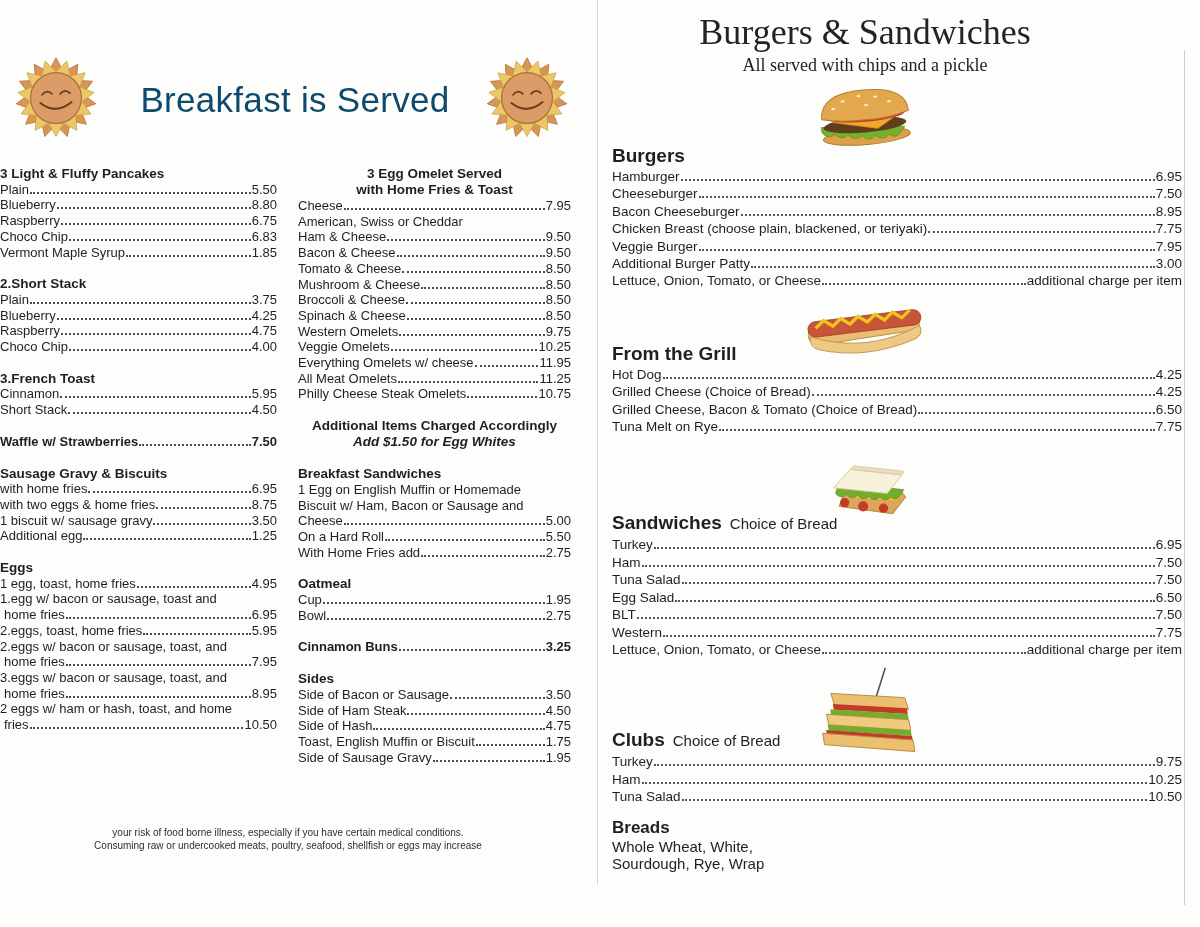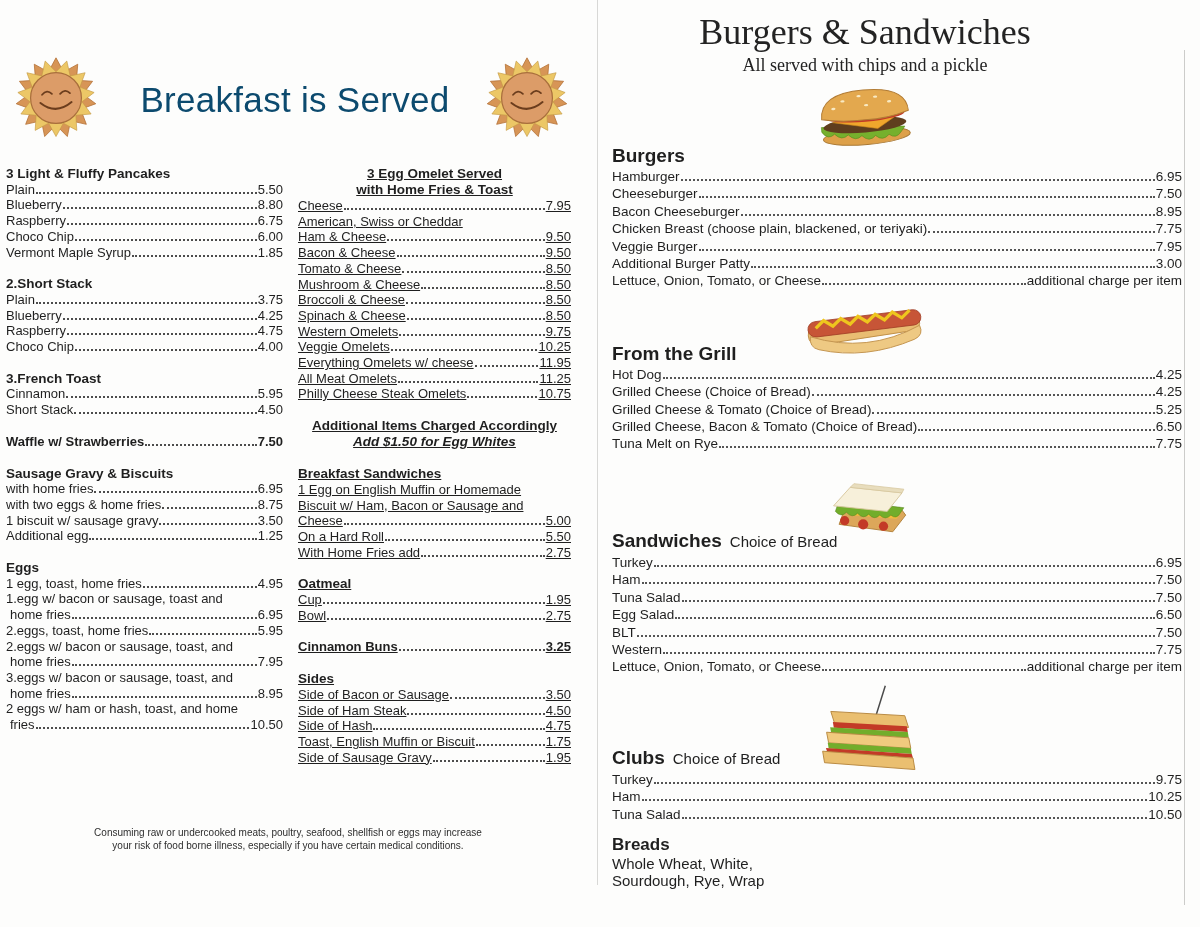--- a/index.html
+++ b/index.html
@@ -11,22 +11,22 @@
   .edge-line { position:absolute; left:1184px; top:50px; width:1px; height:855px; background:#ccccca; }
 
   
   .sun { position:absolute; width:82px; height:82px; }
   .sun-l { left:15px; top:57px; }
   .sun-r { left:486px; top:57px; }
   .lp-title { position:absolute; left:105px; top:80px; width:380px; text-align:center;
               font-size:35px; color:#0c4a6e; letter-spacing:.3px; }
 
   .col { position:absolute; top:166px; font-size:13px; line-height:15.7px; }
-  .col1 { left:6px;  width:277px; }
-  .col2 { left:298px; width:273px;text-decoration:underline; }
+  .col1 { left:0;  width:277px; }
+  .col2 { left:298px; width:273px; }
 
   .sec { margin-bottom:16px; }
   .h-left { font-weight:bold; font-size:13.5px; }
   .hc-line, .cline { text-align:center; font-weight:bold; font-size:13.5px; line-height:16px; }
   .cline.bold-italic { font-style:italic; }
 
   .row { display:flex; align-items:baseline; }
   .row .nm { white-space:nowrap; }
   .row .dots { flex:1; border-bottom:2px dotted #4c4c4c; margin:0 1px 3px 1px; min-width:8px; }
   .row .pr { white-space:nowrap; }
@@ -97,21 +97,21 @@
             <span class="pr">8.80</span>
           </div>
           <div class="row">
             <span class="nm">Raspberry</span>
             <span class="dots"></span>
             <span class="pr">6.75</span>
           </div>
           <div class="row">
             <span class="nm">Choco Chip</span>
             <span class="dots"></span>
-            <span class="pr">6.00</span>
+            <span class="pr">6.83</span>
           </div>
           <div class="row">
             <span class="nm">Vermont Maple Syrup</span>
             <span class="dots"></span>
             <span class="pr">1.85</span>
           </div>
         </div>
         <div class="sec">
           <div class="h-left"><span>2.Short Stack</span></div>
           <div class="row">
@@ -350,22 +350,22 @@
           </div>
           <div class="row">
             <span class="nm">Side of Sausage Gravy</span>
             <span class="dots"></span>
             <span class="pr">1.95</span>
           </div>
         </div>
       </div>
 
     <div class="disclaimer lp-disc">
+      <div>your risk of food borne illness, especially if you have certain medical conditions.</div>
       <div>Consuming raw or undercooked meats, poultry, seafood, shellfish or eggs may increase</div>
-      <div>your risk of food borne illness, especially if you have certain medical conditions.</div>
     </div>
   </div>
 
   <div class="right-page">
     <div class="rp-center">
       <div class="rp-title">Burgers &amp; Sandwiches</div>
       <div class="rp-sub">All served with chips and a pickle</div>
     </div>
     <div id="rsections">
         <div class="r-sec">
@@ -438,25 +438,20 @@
             <span class="nm">Hot Dog</span>
             <span class="dots"></span>
             <span class="pr">4.25</span>
           </div>
           <div class="row">
             <span class="nm">Grilled Cheese (Choice of Bread)</span>
             <span class="dots"></span>
             <span class="pr">4.25</span>
           </div>
           <div class="row">
-            <span class="nm">Grilled Cheese &amp; Tomato (Choice of Bread)</span>
-            <span class="dots"></span>
-            <span class="pr">5.25</span>
-          </div>
-          <div class="row">
             <span class="nm">Grilled Cheese, Bacon &amp; Tomato (Choice of Bread)</span>
             <span class="dots"></span>
             <span class="pr">6.50</span>
           </div>
           <div class="row">
             <span class="nm">Tuna Melt on Rye</span>
             <span class="dots"></span>
             <span class="pr">7.75</span>
           </div>
         </div>

